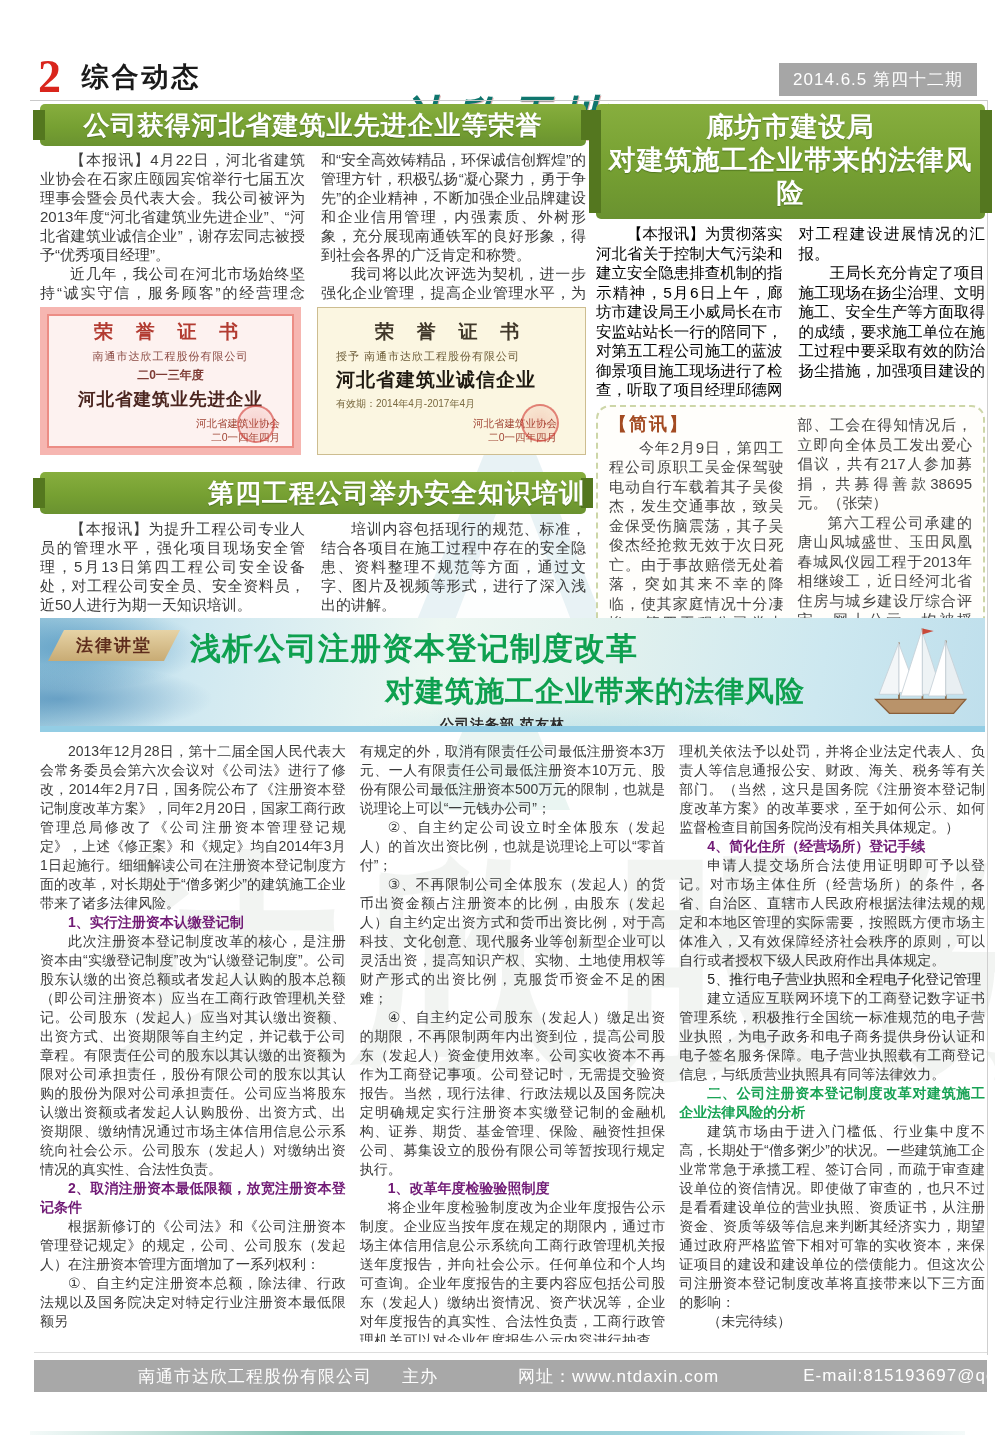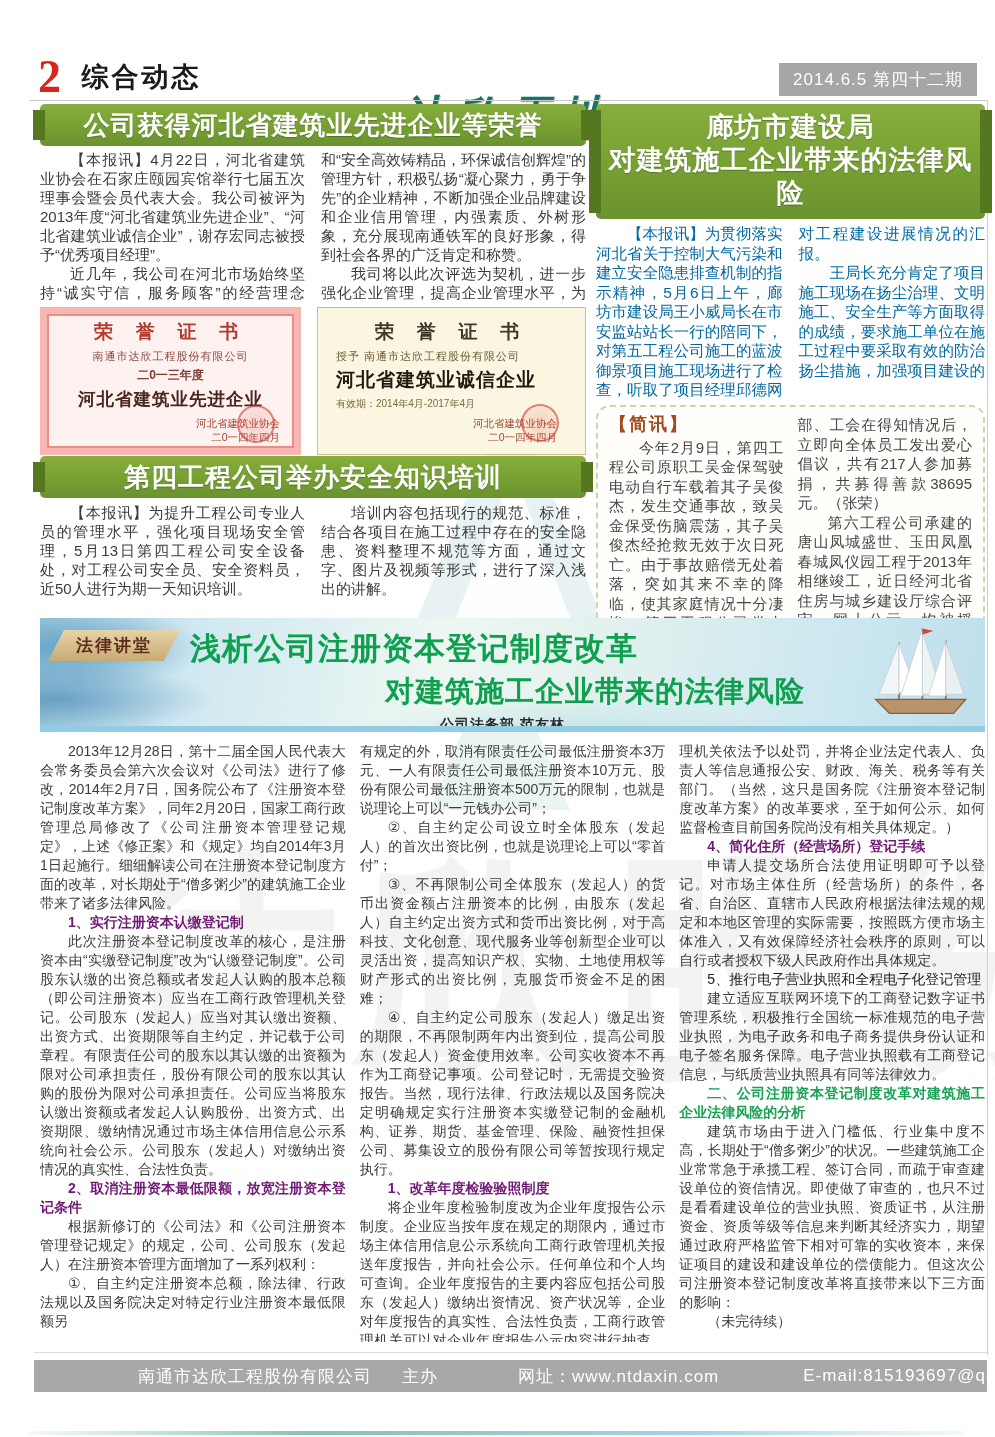--- a/index.html
+++ b/index.html
@@ -22,21 +22,21 @@
   .ribbon::before{left:-7px;}.ribbon::after{right:-7px;}
   .ribbon-1l{height:42px;line-height:42px;font-size:26px;letter-spacing:1px;}
   .ribbon-2l{padding:7px 0 9px;font-size:27px;line-height:33px;letter-spacing:1px;}
   
   .col-left{position:absolute;left:40px;top:104px;width:546px;}
   .col-right{position:absolute;left:596px;top:104px;width:389px;}
   .twocol{column-count:2;column-gap:16px;column-fill:auto;text-align:justify;overflow:hidden;}
   .twocol p{margin:0;text-indent:2em;}
   .body-honor{margin-top:4px;height:154px;font-size:15px;line-height:19px;}
   .body-training{margin-top:5px;height:116px;font-size:15px;line-height:19px;}
-  .body-langfang{margin-top:5px;height:176px;font-size:15.5px;line-height:19.5px;color:#0369a1;}
+  .body-langfang{margin-top:5px;height:176px;font-size:15.5px;line-height:19.5px;color:#000000;}
   
   .certs{margin-top:3px;height:148px;display:flex;gap:16px;}
   .cert{position:relative;flex:1;box-sizing:border-box;}
   .cert-pink{background:#f6b6b1;padding:7px;}
   .cert-pink .cert-inner{background:#fdf2f0;border:2px solid #ec8d85;height:100%;box-sizing:border-box;
         display:flex;flex-direction:column;align-items:center;justify-content:center;}
   .cert-cream{background:#fbf6e1;border:1px solid #cdbd90;padding:8px 10px;display:flex;flex-direction:column;justify-content:center;}
   .cert-title{font-size:19px;font-weight:bold;letter-spacing:9px;color:#b23b31;font-family:"Liberation Serif","DejaVu Serif",serif;}
   .cert-cream .cert-title{color:#40372a;text-align:center;}
   .cert-line{font-size:11px;color:#8a4a42;margin-top:4px;letter-spacing:1px;}
@@ -144,21 +144,21 @@
         <div class="cert-award">河北省建筑业诚信企业</div>
         <div class="cert-validity">有效期：2014年4月-2017年4月</div>
         <div class="cert-footer">
           <div>河北省建筑业协会</div>
           <div>二0一四年四月</div>
         </div>
         <div class="seal"></div>
       </div>
     </div>
 
-    <div class="ribbon ribbon-1l" style="margin-top:1px;">
+    <div class="ribbon ribbon-1l" style="margin-top:17px;text-align:right;">
       <span>第四工程公司举办安全知识培训</span>
     </div>
     <div class="twocol body-training">
         <p>【本报讯】为提升工程公司专业人员的管理水平，强化项目现场安全管理，5月13日第四工程公司安全设备处，对工程公司安全员、安全资料员，近50人进行为期一天知识培训。</p>
         <p>培训内容包括现行的规范、标准，结合各项目在施工过程中存在的安全隐患、资料整理不规范等方面，通过文字、图片及视频等形式，进行了深入浅出的讲解。</p>
       </div>
   </div>
 
   <div class="col-right">
     <div class="ribbon ribbon-2l">

